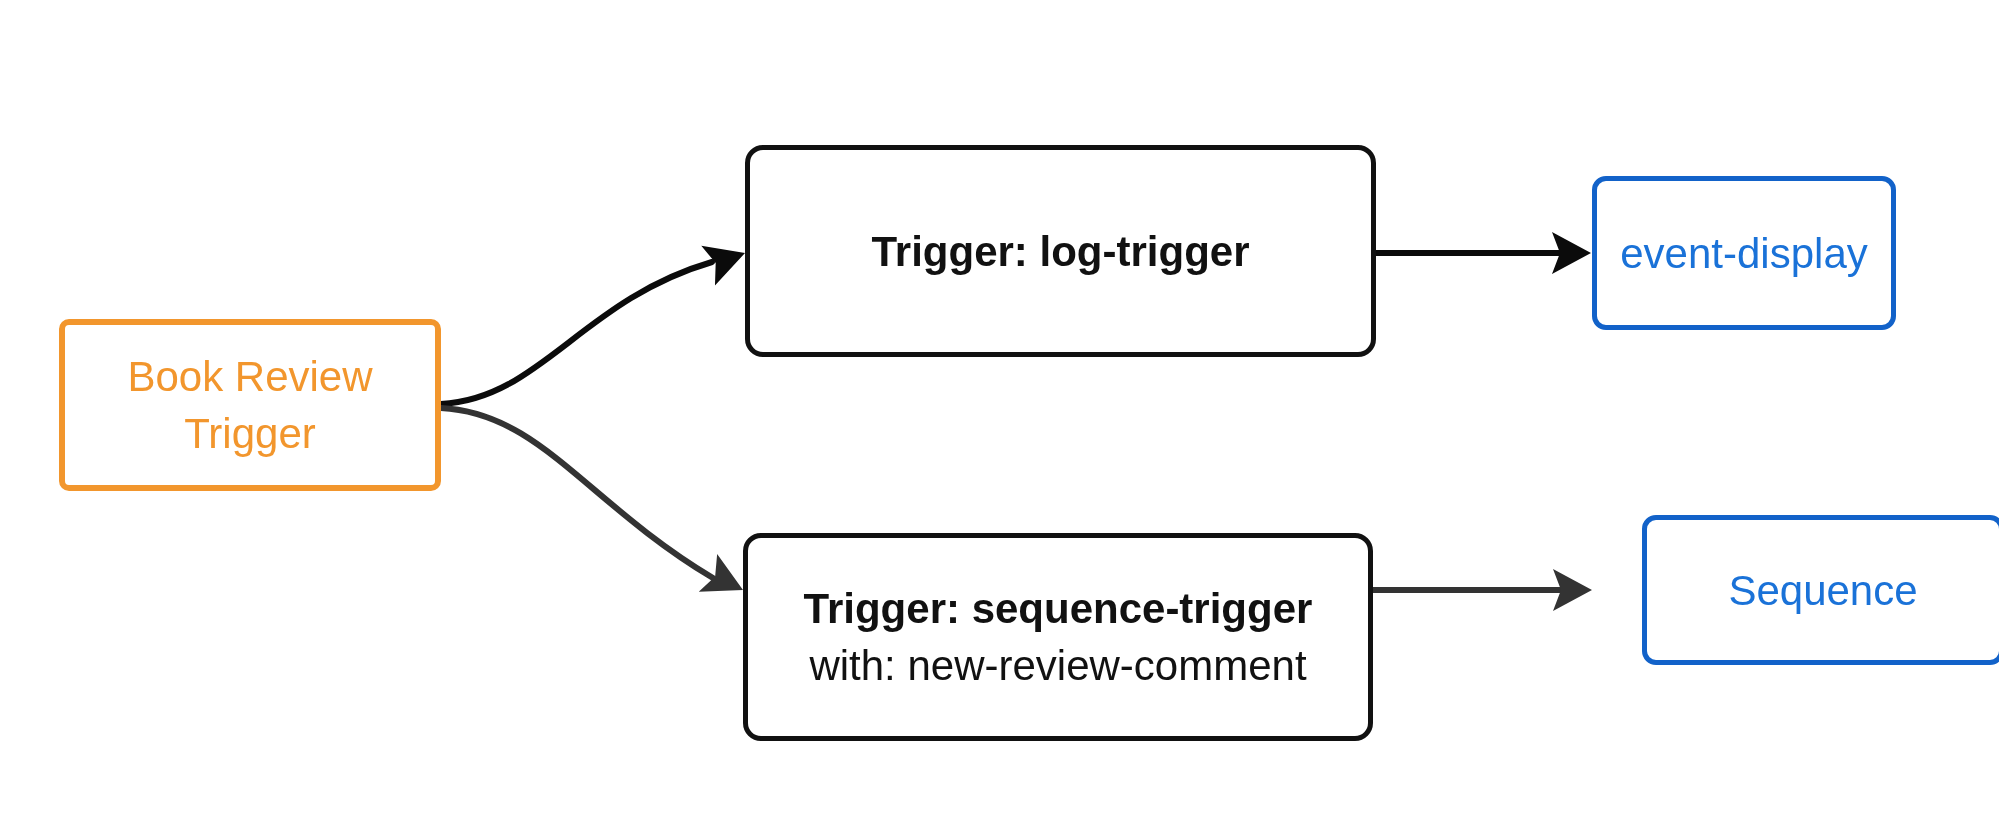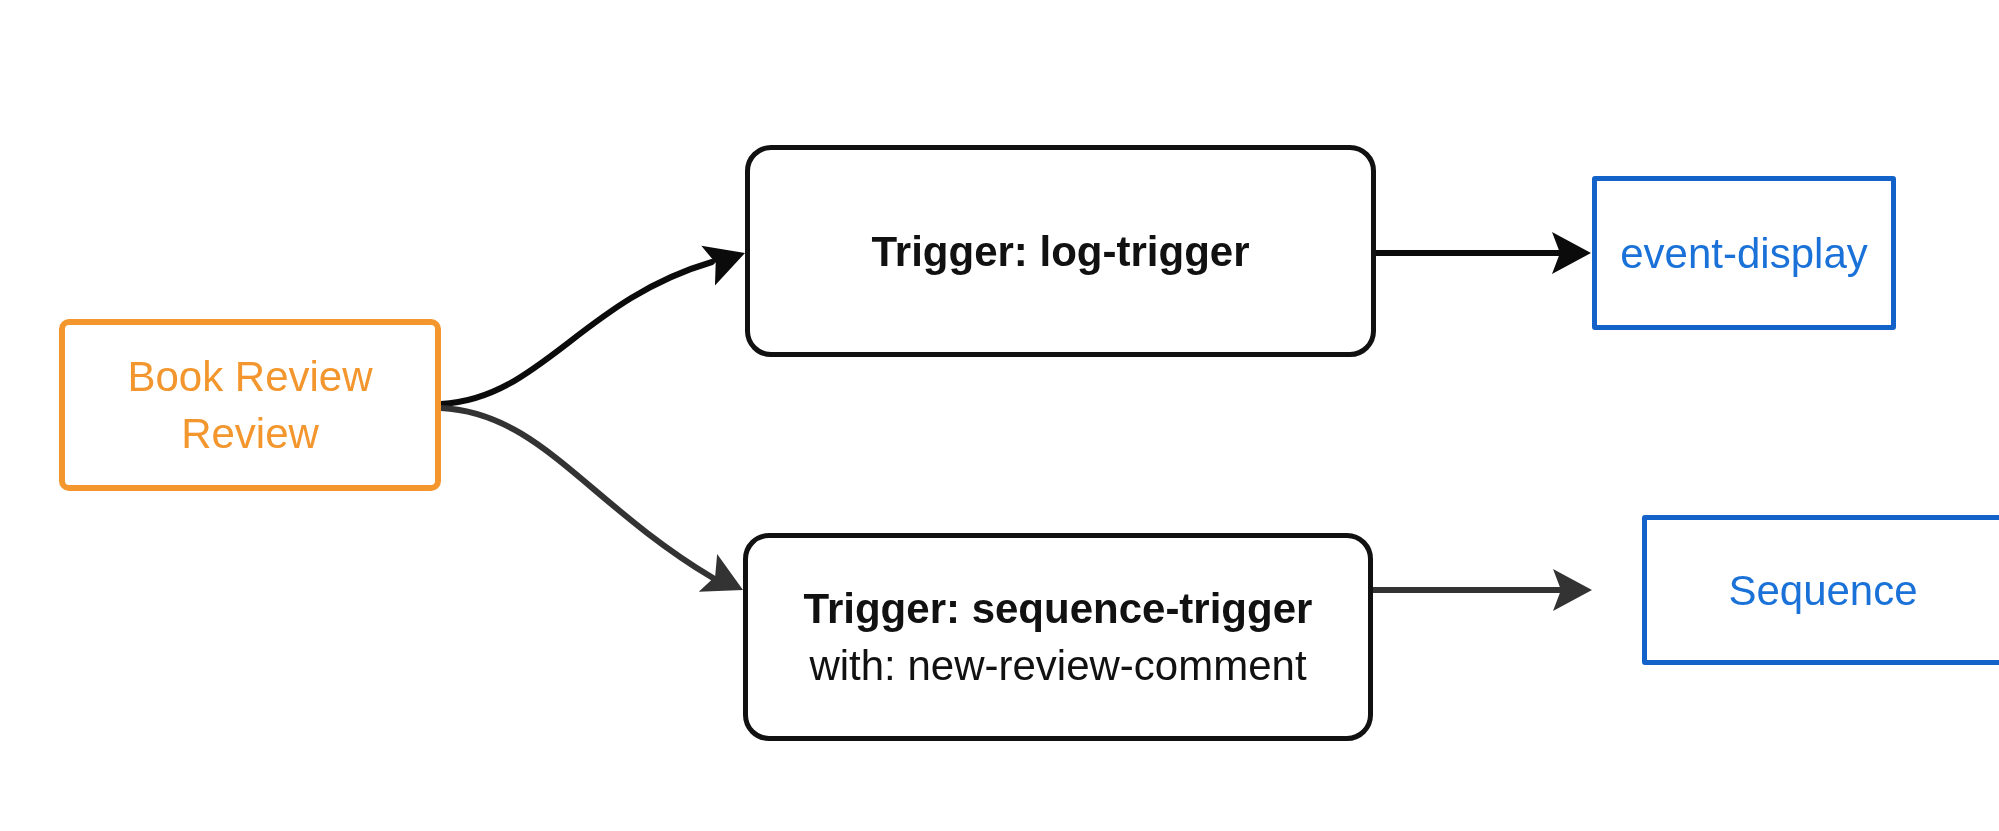--- a/index.html
+++ b/index.html
@@ -26,29 +26,29 @@
     font-size:42px;line-height:57px;
   }
   .node.broker{
     left:59px;top:319px;width:382px;height:172px;
     border:6px solid var(--orange,#f2962d);
     border-radius:10px;
     color:var(--orange,#f2962d);
   }
   .node.trigger{
     border:5px solid var(--black-node,#111);
-    border-radius:26px;
+    border-radius:18px;
     color:var(--black-node,#111);
   }
   .node.trigger .title{font-weight:700;}
   .node.trigger1{left:745px;top:145px;width:631px;height:212px;}
   .node.trigger2{left:743px;top:487px;width:630px;height:208px;margin-top:46px;}
   .node.sink{
     border:5px solid var(--blue-border,#1262c9);
-    border-radius:3px;
+    border-radius:14px;
     color:var(--blue-text,#1a72d8);
   }
   .node.sink1{left:1592px;top:176px;width:304px;height:154px;}
   .node.sink2{left:1642px;top:515px;width:362px;height:150px;}
 </style>
 </head>
 <body>
 
 <div class="canvas">
 
@@ -61,21 +61,21 @@
 
     <path class="edge ink" d="M 1376 253 L 1560 253"></path>
     <polygon class="arrow ink" points="1591,253 1552,232 1560,253 1552,274"></polygon>
 
     <path class="edge gray" d="M 1373 590 L 1561 590"></path>
     <polygon class="arrow gray" points="1592,590 1553,569 1561,590 1553,611"></polygon>
   </svg>
 
   <div class="node broker">
     <div>Book Review</div>
-    <div>Review</div>
+    <div>Trigger</div>
   </div>
 
   <div class="node trigger trigger1">
     <div class="title">Trigger: log-trigger</div>
   </div>
 
   <div class="node trigger trigger2">
     <div class="title">Trigger: sequence-trigger</div>
     <div class="subtitle">with: new-review-comment</div>
   </div>

